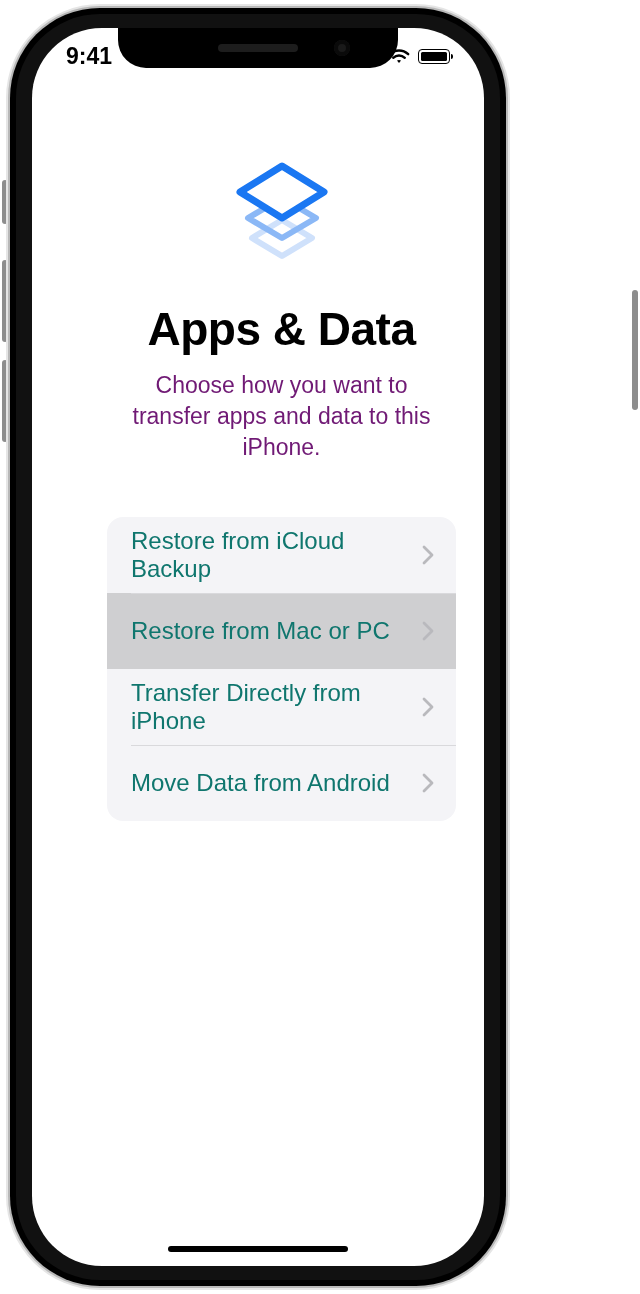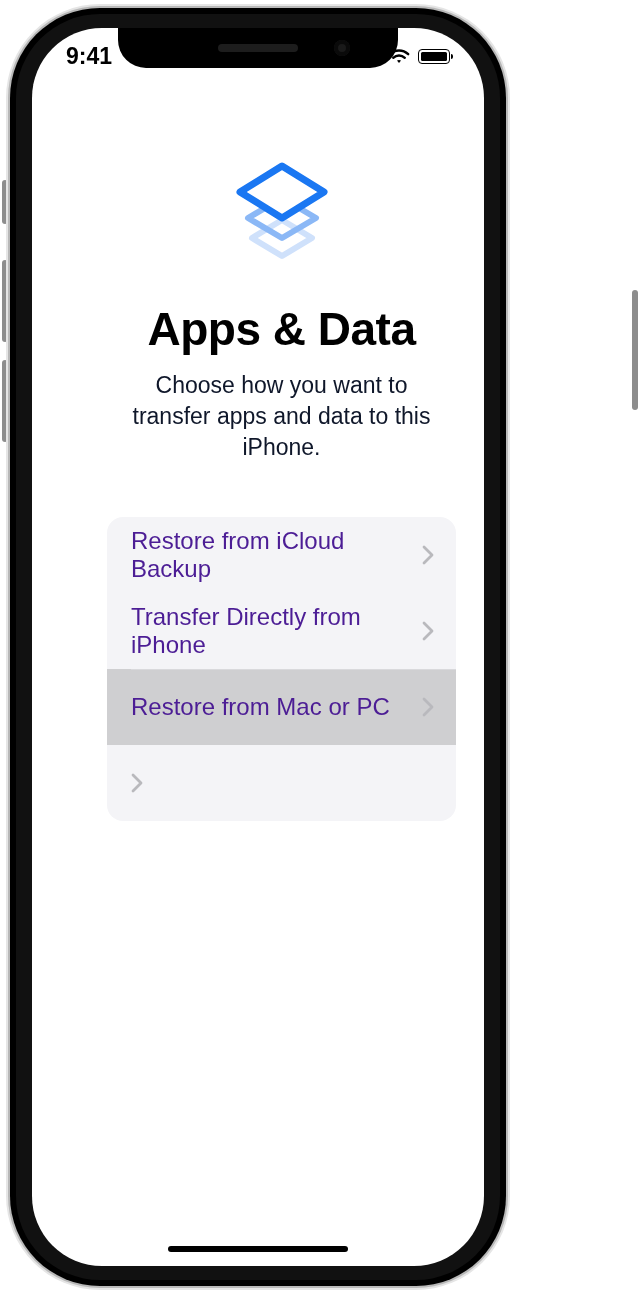--- a/index.html
+++ b/index.html
@@ -130,39 +130,39 @@
       font-size:46px;
       font-weight:700;
       letter-spacing:-0.5px;
       color:#000;
     }
     .subtitle {
       margin-top:14px;
       font-size:23px;
       line-height:1.35;
       text-align:center;
-      color:#0f172a;
+      color:#701a75;
       padding:0 12px;
     }
 
     .options {
       margin-top:54px;
       width:100%;
       background:#f4f4f7;
       border-radius:16px;
       overflow:hidden;
     }
     .option {
       display:flex;
       align-items:center;
       justify-content:space-between;
       height:76px;
       padding:0 22px 0 24px;
       font-size:24px;
-      color:#4c1d95;
+      color:#0f766e;
       position:relative;
     }
     .option + .option::before {
       content:"";
       position:absolute;
       left:24px; right:0; top:0;
       height:1px;
       background:#d9d9dc;
     }
     .option.selected {
@@ -242,35 +242,36 @@
 
       <div class="options">
 
         <div class="option">
           <span>Restore from iCloud Backup</span>
           <svg class="chevron" viewBox="0 0 12 20">
               <path d="M2 2 L10 10 L2 18"></path>
             </svg>
         </div>
 
+        <div class="option selected">
+          <span>Restore from Mac or PC</span>
+          <svg class="chevron" viewBox="0 0 12 20">
+              <path d="M2 2 L10 10 L2 18"></path>
+            </svg>
+        </div>
+
         <div class="option after-selected">
           <span>Transfer Directly from iPhone</span>
           <svg class="chevron" viewBox="0 0 12 20">
               <path d="M2 2 L10 10 L2 18"></path>
             </svg>
         </div>
 
-        <div class="option selected">
-          <span>Restore from Mac or PC</span>
-          <svg class="chevron" viewBox="0 0 12 20">
-              <path d="M2 2 L10 10 L2 18"></path>
-            </svg>
-        </div>
-
         <div class="option">
+          <span>Move Data from Android</span>
           <svg class="chevron" viewBox="0 0 12 20">
               <path d="M2 2 L10 10 L2 18"></path>
             </svg>
         </div>
 
 
       </div>
     </div>
 
     <div class="home-indicator"></div>

